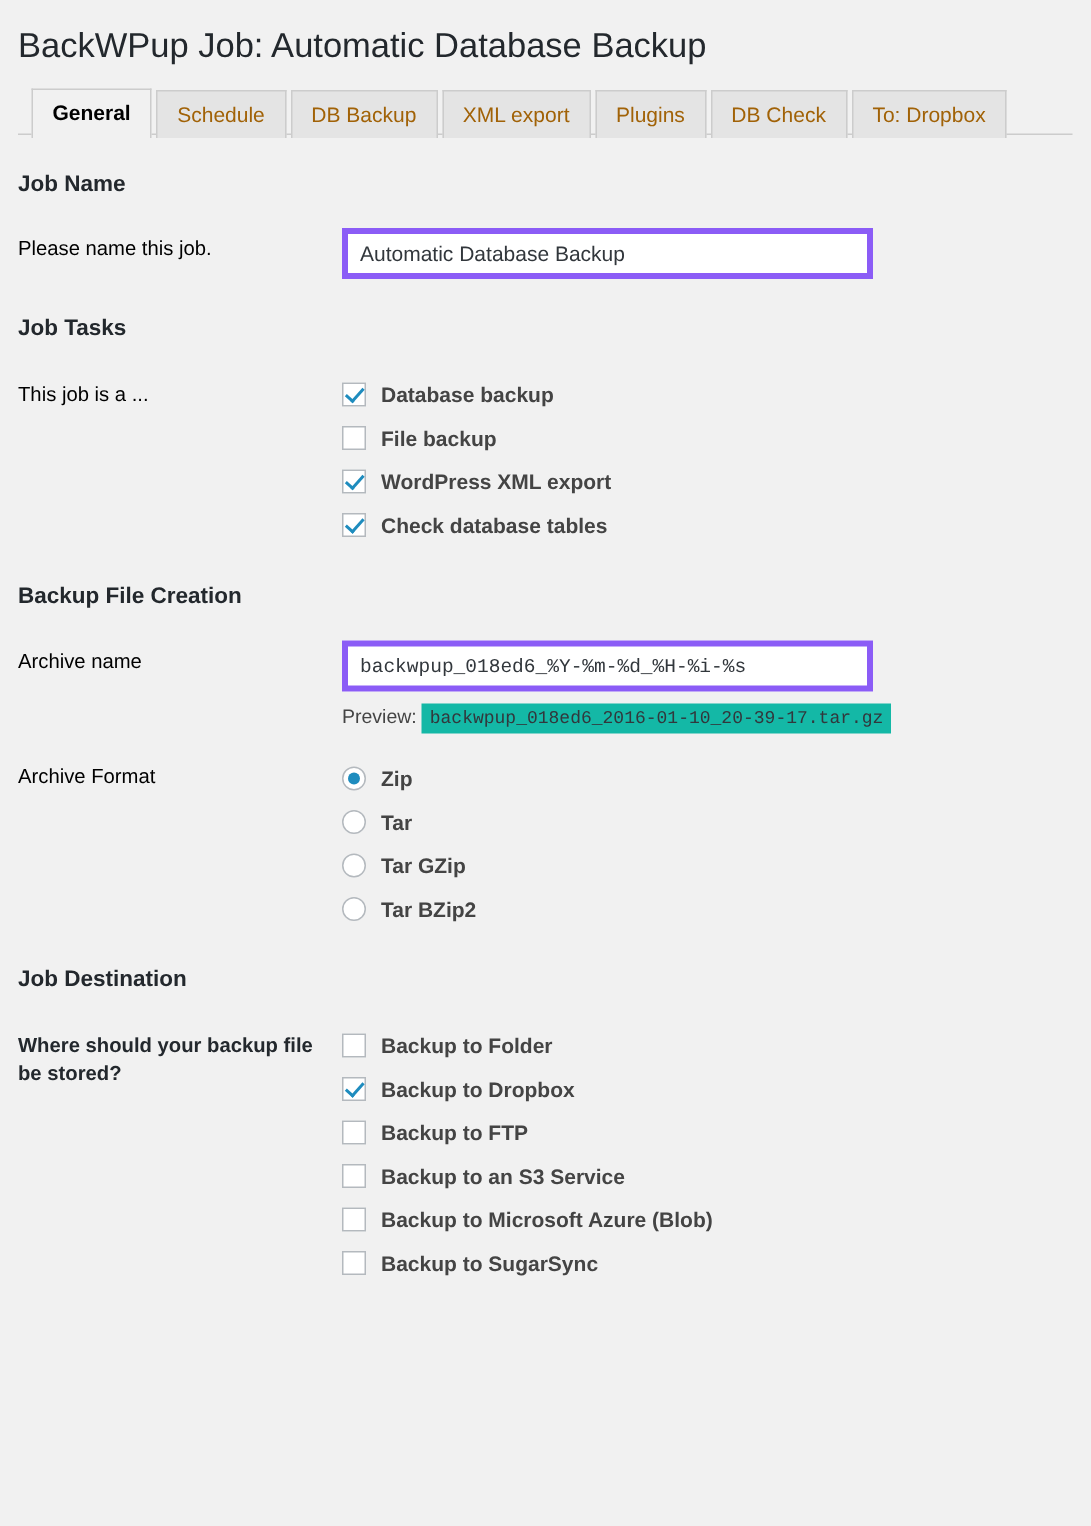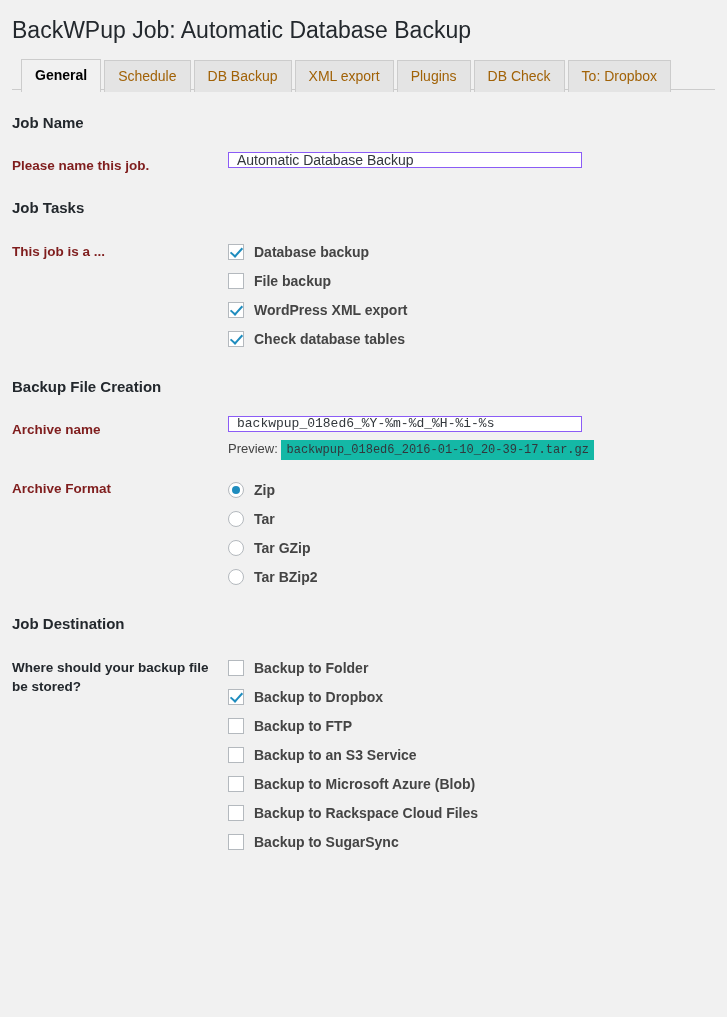--- a/index.html
+++ b/index.html
@@ -83,30 +83,30 @@
   }
   .form-label {
     width: 216px;
     flex: 0 0 216px;
     font-weight: bold;
     color: #23282d;
     font-size: 13.5px;
     line-height: 19px;
     padding-top: 4px;
   }
-  .form-label.normal { font-weight: bold; color: #7f1d1d; }
+  .form-label.normal { font-weight: normal; color: #000000; }
   .form-field { flex: 1 1 auto; min-width: 0; }
 
   
   .text-input {
     display: block;
     width: 354px;
-    height: 16px;
+    height: 34px;
     padding: 3px 8px;
-    border: 1px solid #8b5cf6;
+    border: 4px solid #8b5cf6;
     background: #fff;
     color: #32373c;
     font-size: 14px;
     font-family: "Liberation Sans", sans-serif;
     line-height: 20px;
     outline: none;
     border-radius: 0;
   }
   .text-input.mono {
     font-family: "Liberation Mono", monospace;
@@ -278,22 +278,18 @@
         <div class="choice">
           <span class="box"></span>
           <span class="choice-text">Backup to an S3 Service</span>
         </div>
         <div class="choice">
           <span class="box"></span>
           <span class="choice-text">Backup to Microsoft Azure (Blob)</span>
         </div>
         <div class="choice">
           <span class="box"></span>
-          <span class="choice-text">Backup to Rackspace Cloud Files</span>
-        </div>
-        <div class="choice">
-          <span class="box"></span>
           <span class="choice-text">Backup to SugarSync</span>
         </div>
       </div>
   </div>
 
 </div>
 
 </body></html>

